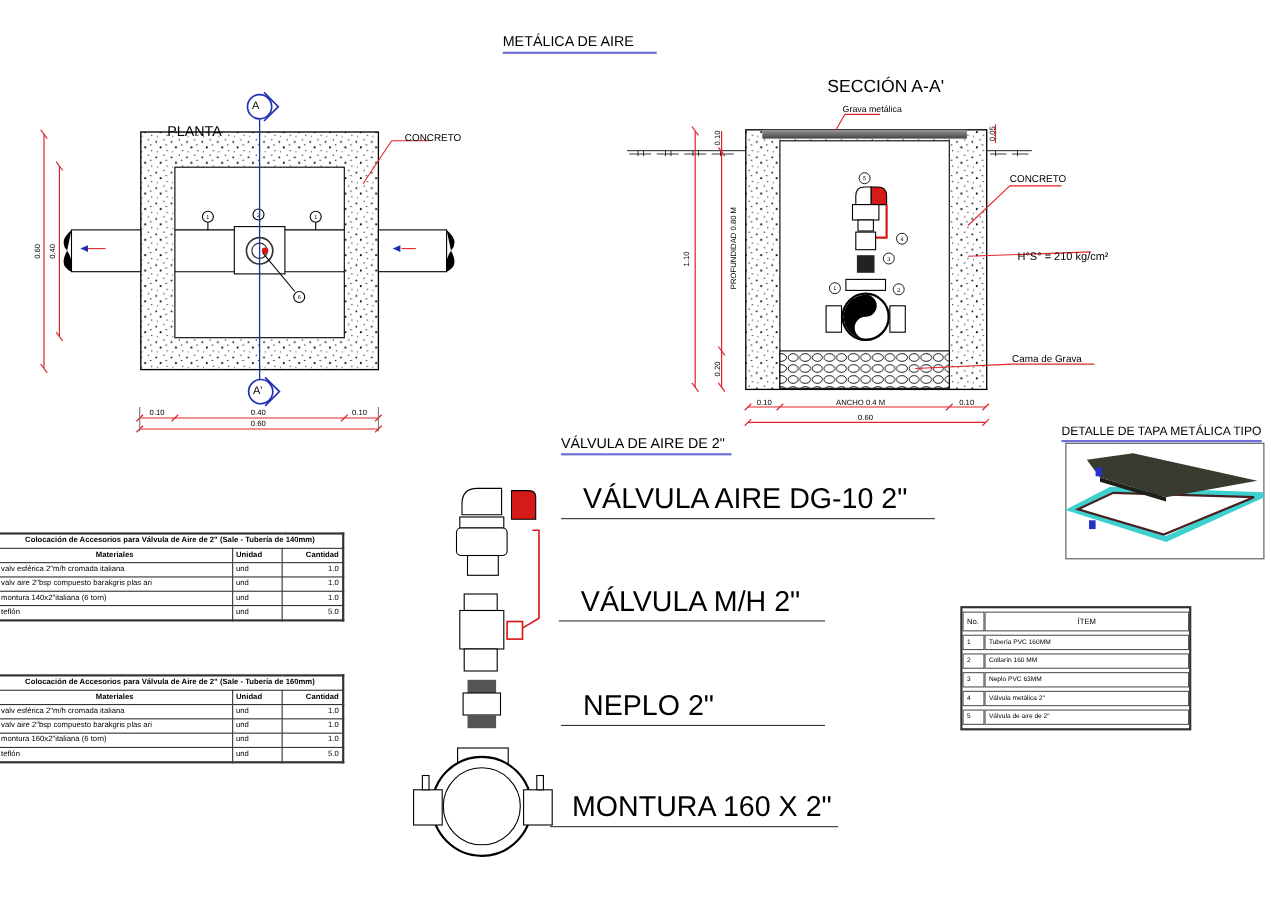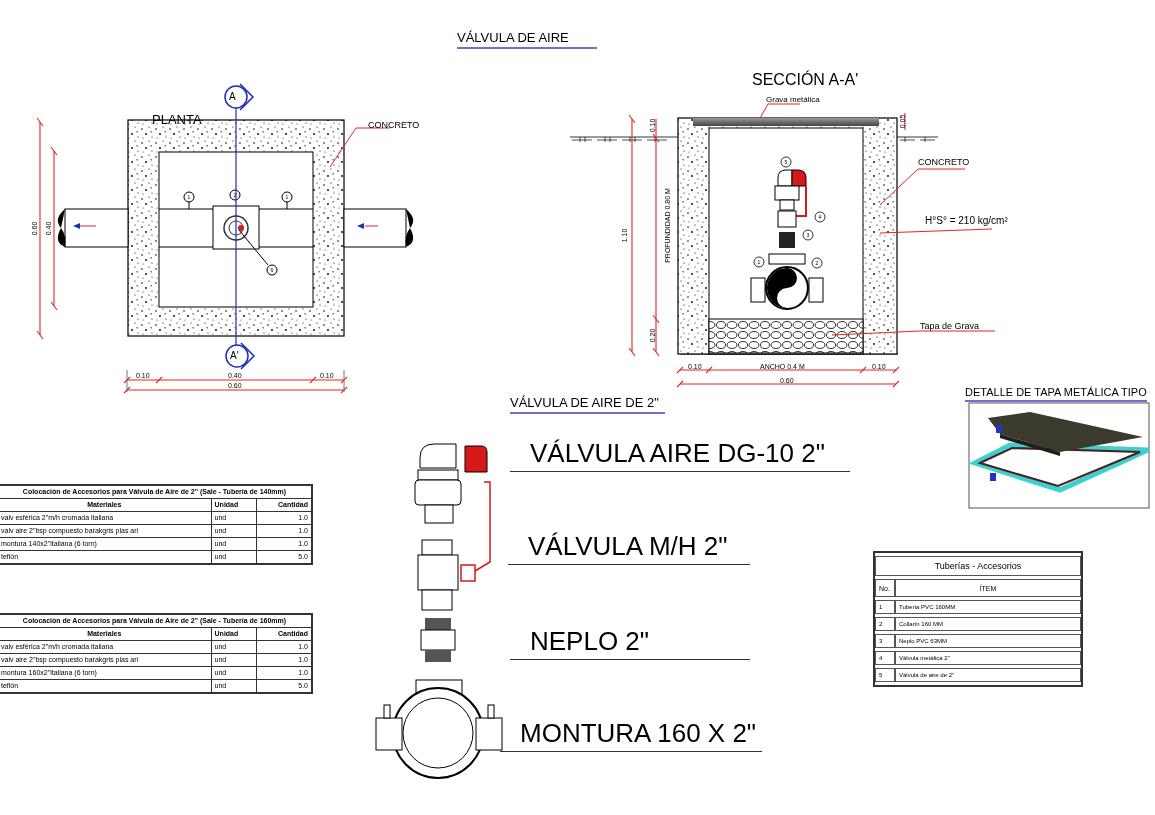--- a/index.html
+++ b/index.html
@@ -203,40 +203,40 @@
     <rect x="969" y="403" width="180" height="105" fill="#fff" stroke="#555"></rect>
     <path d="M975 463 L1010 445 L1148 450 L1060 490z" fill="none" stroke="#3ecfcf" stroke-width="5"></path>
     <path d="M980 463 L1012 448 L1140 452 L1058 486z" fill="none" stroke="#4a1f1f" stroke-width="2"></path>
     <path d="M988 418 L1030 412 L1143 437 L1060 452 L1000 434z" fill="#3b3a2e"></path>
     <path d="M1000 434 L1060 452 L1060 456 L1000 438z" fill="#1f1e18"></path>
     <rect x="996" y="425" width="6" height="8" fill="#2633c9"></rect>
     <rect x="990" y="473" width="6" height="8" fill="#2633c9"></rect>
   </g>
 </svg>
 
-<div class="abs title-ul" style="left:457px;top:30px;width:140px;">VÁLVULA DE AIRE</div>
+<div class="abs title-ul" style="left:457px;top:30px;width:140px;">METÁLICA DE AIRE</div>
 <div class="abs" style="left:152px;top:88px;font-size:13px;margin-top:24px;">PLANTA</div>
 <div class="abs" style="left:752px;top:71px;font-size:16px;">SECCIÓN A-A'</div>
 <div class="abs title-ul" style="left:510px;top:395px;width:155px;">VÁLVULA DE AIRE DE 2"</div>
 <div class="abs title-ul" style="left:965px;top:386px;font-size:11px;">DETALLE DE TAPA METÁLICA TIPO</div>
 
 <div class="abs" style="left:229px;top:91px;font-size:10px;">A</div>
 <div class="abs" style="left:230px;top:350px;font-size:10px;">A'</div>
 <div class="abs lbl" style="left:368px;top:120px;font-size:9px;">CONCRETO</div>
 <div class="abs small" style="left:28px;top:225px;transform:rotate(-90deg);">0.60</div>
 <div class="abs small" style="left:42px;top:225px;transform:rotate(-90deg);">0.40</div>
 <div class="abs small" style="left:136px;top:372px;">0.10</div>
 <div class="abs small" style="left:228px;top:372px;">0.40</div>
 <div class="abs small" style="left:320px;top:372px;">0.10</div>
 <div class="abs small" style="left:228px;top:382px;">0.60</div>
 
 <div class="abs" style="left:766px;top:95px;font-size:8px;">Grava metálica</div>
 <div class="abs" style="left:918px;top:157px;font-size:9px;">CONCRETO</div>
-<div class="abs" style="left:925px;top:215px;font-size:10px;">H°S° = 210 kg/cm²</div>
-<div class="abs" style="left:920px;top:321px;font-size:9px;">Tapa de Grava</div>
+<div class="abs" style="left:925px;top:228px;font-size:10px;">H°S° = 210 kg/cm²</div>
+<div class="abs" style="left:920px;top:321px;font-size:9px;">Cama de Grava</div>
 <div class="abs small" style="left:618px;top:232px;transform:rotate(-90deg);">1.10</div>
 <div class="abs small" style="left:618px;top:222px;transform:rotate(-90deg);transform-origin:center;margin-left:12px;">PROFUNDIDAD 0.80 M</div>
 <div class="abs small" style="left:646px;top:122px;transform:rotate(-90deg);">0.10</div>
 <div class="abs small" style="left:646px;top:332px;transform:rotate(-90deg);">0.20</div>
 <div class="abs small" style="left:896px;top:118px;transform:rotate(-90deg);">0.05</div>
 <div class="abs small" style="left:688px;top:363px;">0.10</div>
 <div class="abs small" style="left:760px;top:363px;">ANCHO 0.4 M</div>
 <div class="abs small" style="left:872px;top:363px;">0.10</div>
 <div class="abs small" style="left:780px;top:377px;">0.60</div>
 
@@ -306,23 +306,20 @@
   <tr>
         <td>teflón</td>
         <td>und</td>
         <td class="num">5.0</td>
       </tr>
 </tbody>
   </table>
 
 <table class="items" style="left:873px;top:551px;width:210px;">
   <tbody>
-      <tr>
-        <td colspan="2" style="text-align:center;font-size:9px;height:18px;">Tuberías - Accesorios</td>
-      </tr>
   <tr>
         <td style="width:12px;font-size:7px;height:16px;">No.</td>
         <td style="text-align:center;font-size:7px;">ÍTEM</td>
       </tr>
   <tr>
         <td>1</td>
         <td>Tubería PVC 160MM</td>
       </tr>
   <tr>
         <td>2</td>

